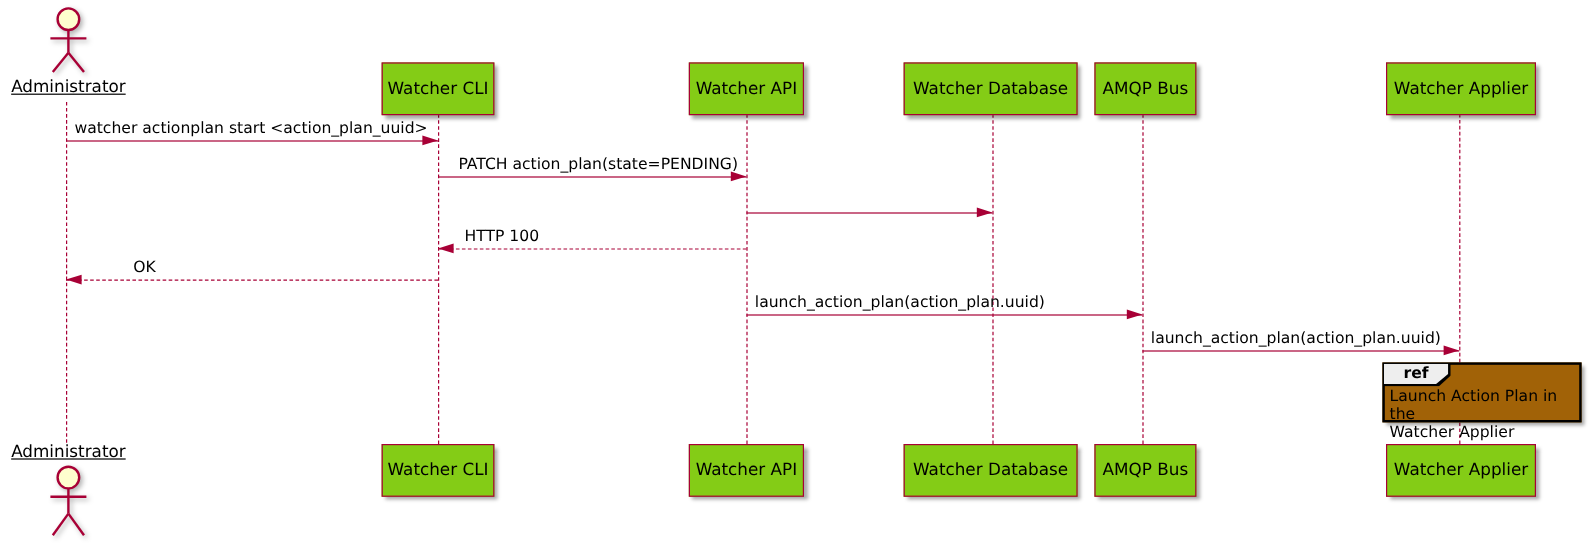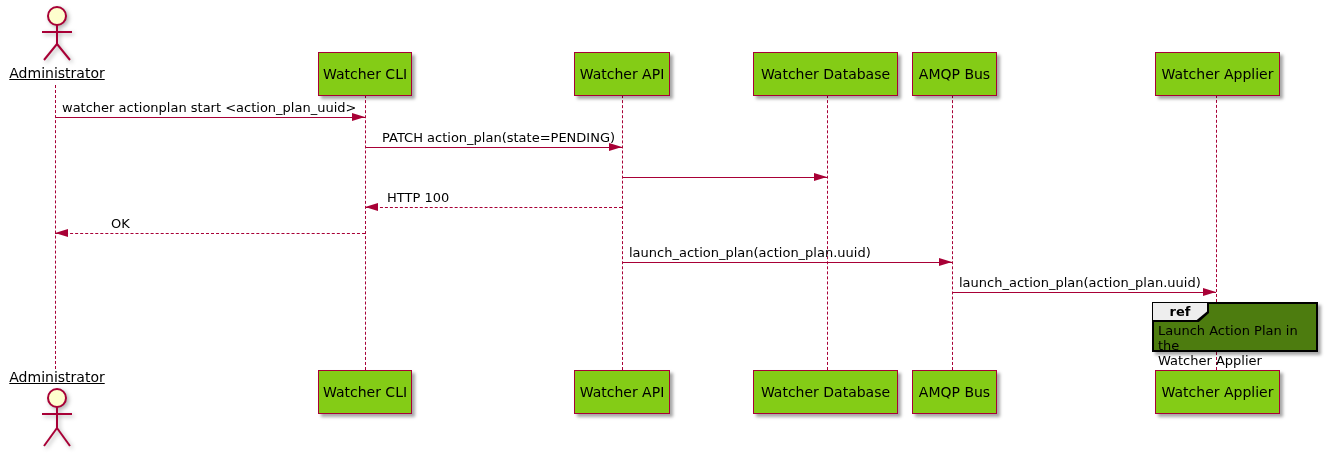--- a/index.html
+++ b/index.html
@@ -19,21 +19,21 @@
   .actor-label { position:absolute; font-size:14px; text-align:center; white-space:nowrap;text-decoration:underline; }
   .actor-svg { position:absolute; filter:drop-shadow(2px 2px 2px rgba(0,0,0,0.3)); }
   .mlabel { position:absolute; font-size:13px; white-space:nowrap; }
   .mline { position:absolute; height:0; }
   .mline.solid  { border-top:1.5px solid #A80036; }
   .mline.dashed { border-top:1.5px dashed #A80036; }
   .arr { position:absolute; width:0; height:0; }
   .arr.right { border-left:13px solid #A80036; border-top:4.5px solid transparent; border-bottom:4.5px solid transparent; }
   .arr.left  { border-right:13px solid #A80036; border-top:4.5px solid transparent; border-bottom:4.5px solid transparent; }
   .refbox {
-    position:absolute; box-sizing:border-box; background:#4d7c0f;
+    position:absolute; box-sizing:border-box; background:#a16207;
     border:2px solid #000; box-shadow:3px 3px 3px rgba(0,0,0,0.35);
     font-size:13px;
   }
   .refhead-outer {
     position:absolute; top:-1px; left:-1px; width:56px; height:19px; background:#000;
     clip-path:polygon(0 0, 100% 0, 100% 52%, 82% 100%, 0 100%);
   }
   .refhead-inner {
     position:absolute; top:0; left:0; width:54px; height:17px; background:#EEEEEE;
     clip-path:polygon(0 0, 100% 0, 100% 50%, 81% 100%, 0 100%);

